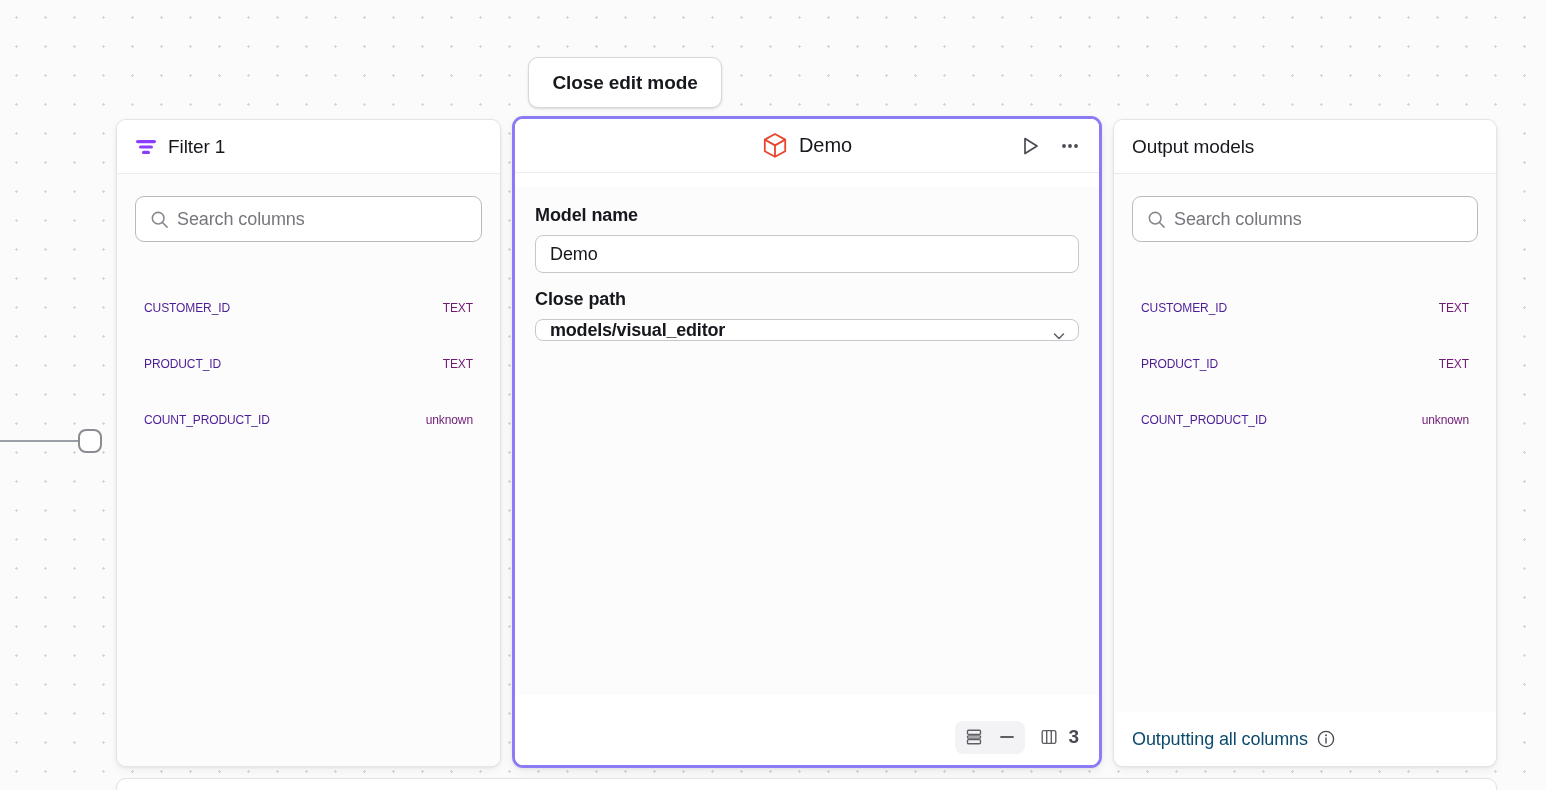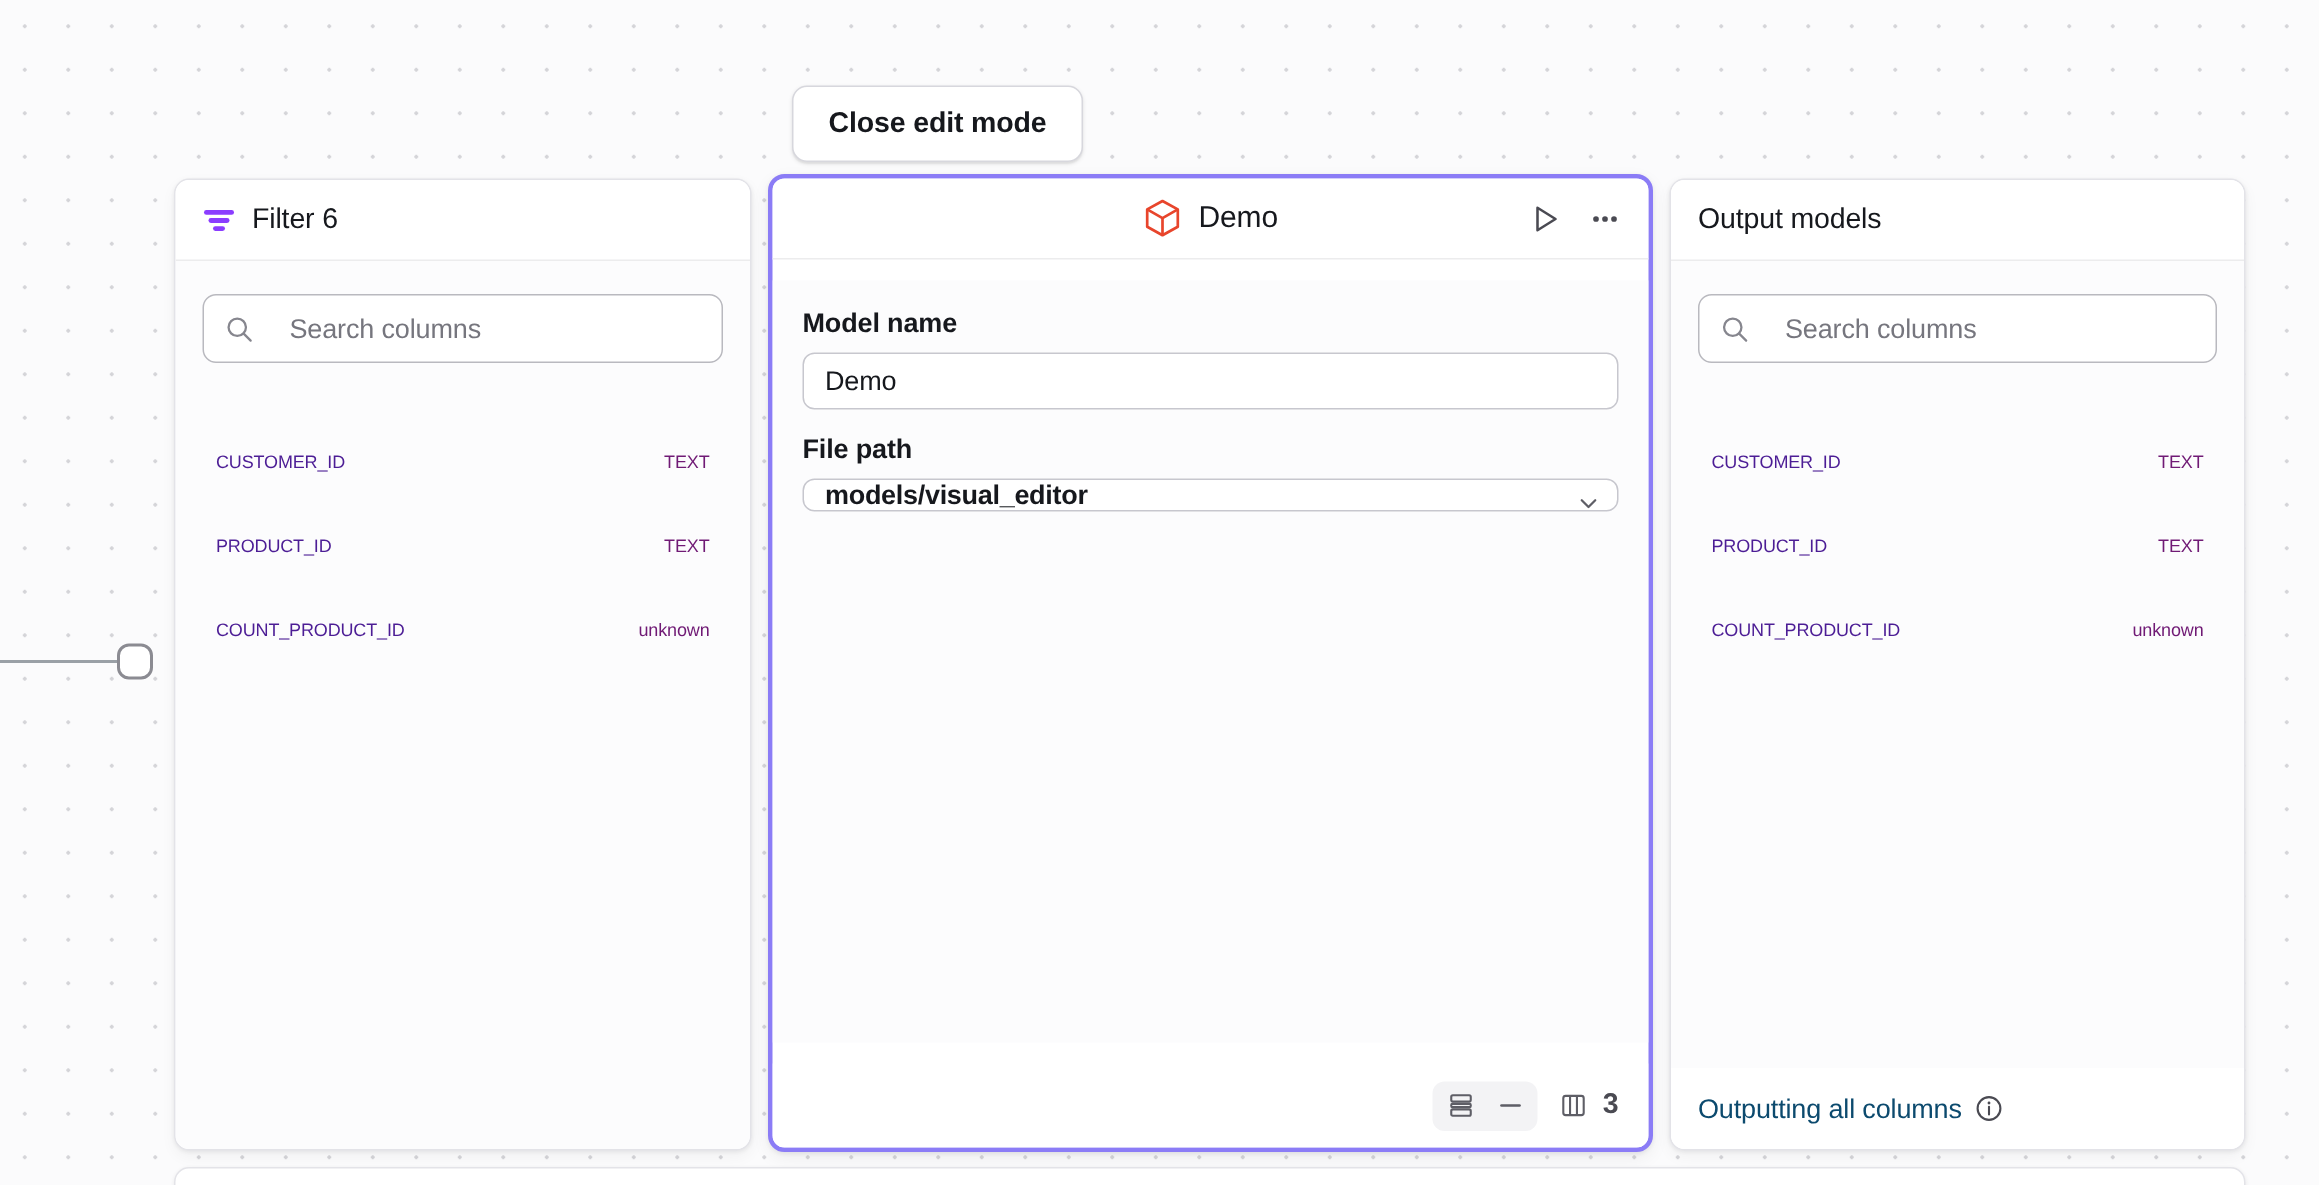--- a/index.html
+++ b/index.html
@@ -159,21 +159,21 @@
 
   
   .search-box {
     height: 46px;
     border: 1px solid #b9b9bf;
     border-radius: 9px;
     background: #ffffff;
     display: flex;
     align-items: center;
     padding: 0 14px;
-    gap: 24px;
+    gap: 8px;
     cursor: text;
   }
   .search-placeholder {
     font-size: 18px;
     color: #76767e;
     letter-spacing: -0.1px;
   }
 
   
   .col-list { margin-top: 22px; }
@@ -331,21 +331,21 @@
 
 <div class="panel side panel-left">
   <div class="panel-header">
     <span style="display:flex;align-items:center;">
       <svg width="22" height="18" viewBox="0 0 22 18" aria-hidden="true">
         <rect x="1" y="2" width="20" height="3.2" rx="1.6" fill="#8b3dff"></rect>
         <rect x="4" y="7.4" width="14" height="3.2" rx="1.6" fill="#8b3dff"></rect>
         <rect x="7" y="12.8" width="8" height="3.2" rx="1.6" fill="#8b3dff"></rect>
       </svg>
     </span>
-    <span class="panel-title with-icon">Filter 6</span>
+    <span class="panel-title with-icon">Filter 1</span>
   </div>
 
   <div class="panel-body">
     <div class="search-box">
       <span style="display:flex;">
         <svg width="19" height="19" viewBox="0 0 20 20" aria-hidden="true">
           <circle cx="8.6" cy="8.6" r="6.1" fill="none" stroke="#86868e" stroke-width="1.6"></circle>
           <line x1="13.1" y1="13.1" x2="18" y2="18" stroke="#86868e" stroke-width="1.6" stroke-linecap="round"></line>
         </svg>
       </span>
@@ -402,21 +402,21 @@
     </div>
   </div>
 
   <div class="panel-body center-body">
     <div class="field-block">
       <label class="field-label">Model name</label>
       <input class="text-input" value="Demo" style="">
     </div>
 
     <div class="field-block">
-      <label class="field-label">File path</label>
+      <label class="field-label">Close path</label>
       <div class="select-wrap">
         <div class="select-input">models/visual_editor</div>
         <span class="select-chevron">
           <svg width="16" height="16" viewBox="0 0 16 16" aria-hidden="true">
             <path d="M3.5 6 L8 10.5 L12.5 6" fill="none" stroke="#5e5e66" stroke-width="1.5" stroke-linecap="round" stroke-linejoin="round"></path>
           </svg>
         </span>
       </div>
     </div>
   </div>

